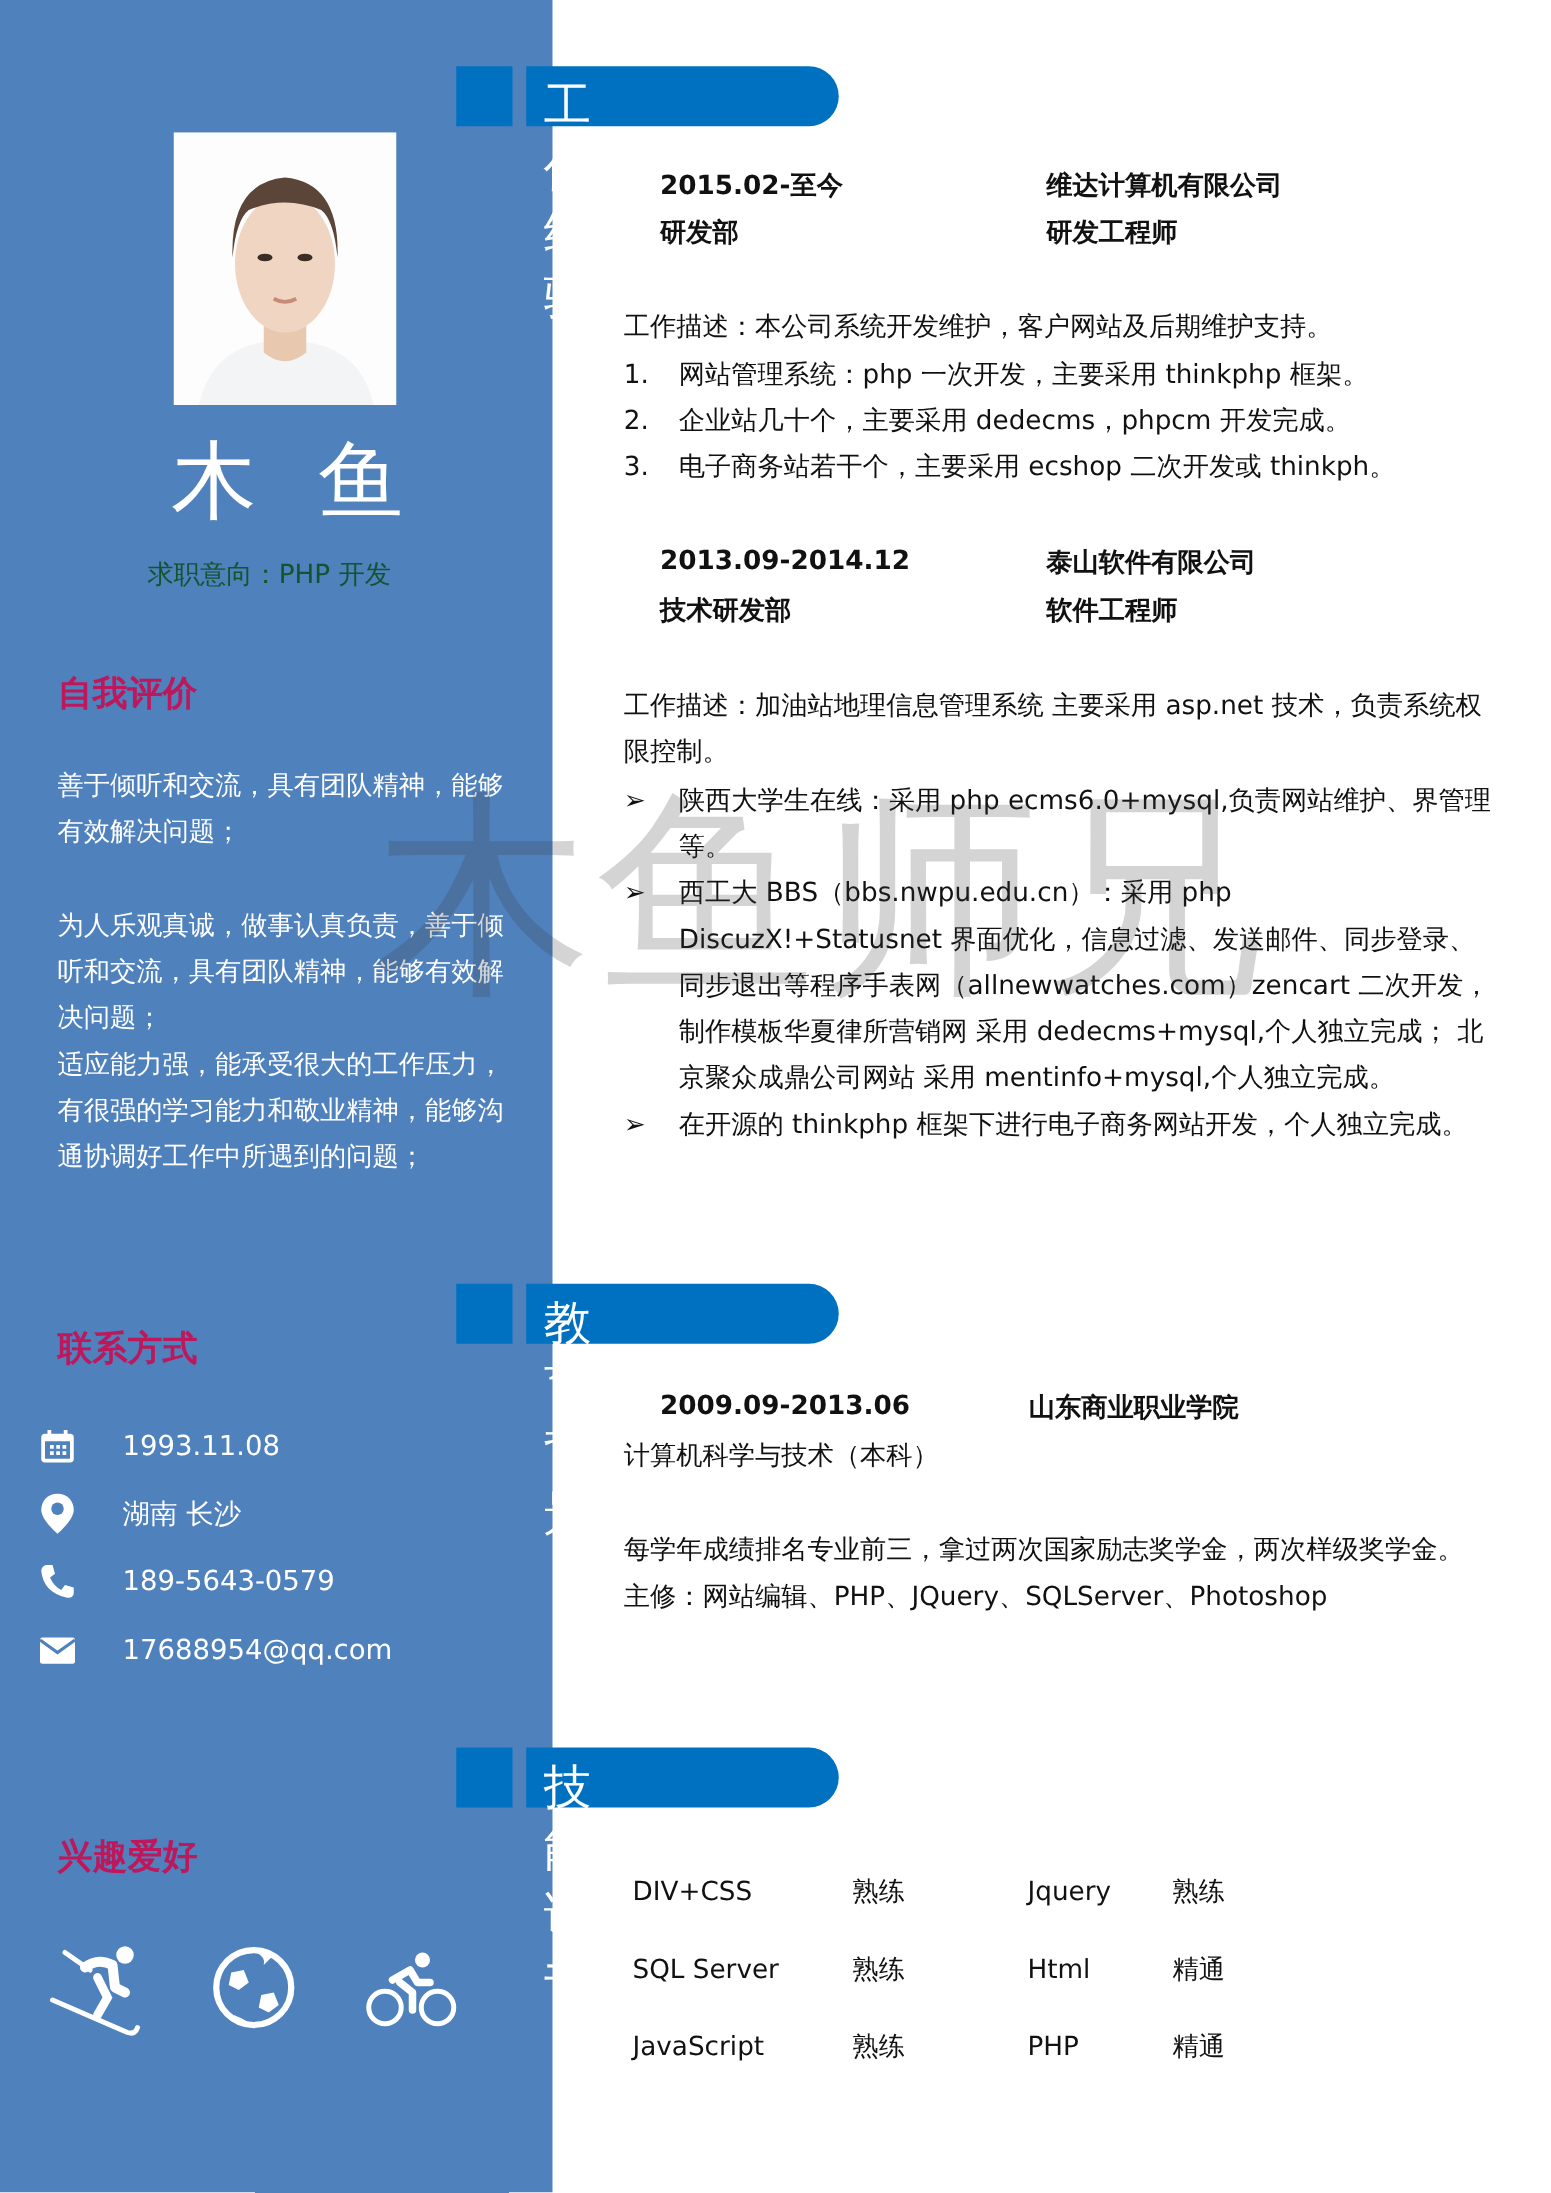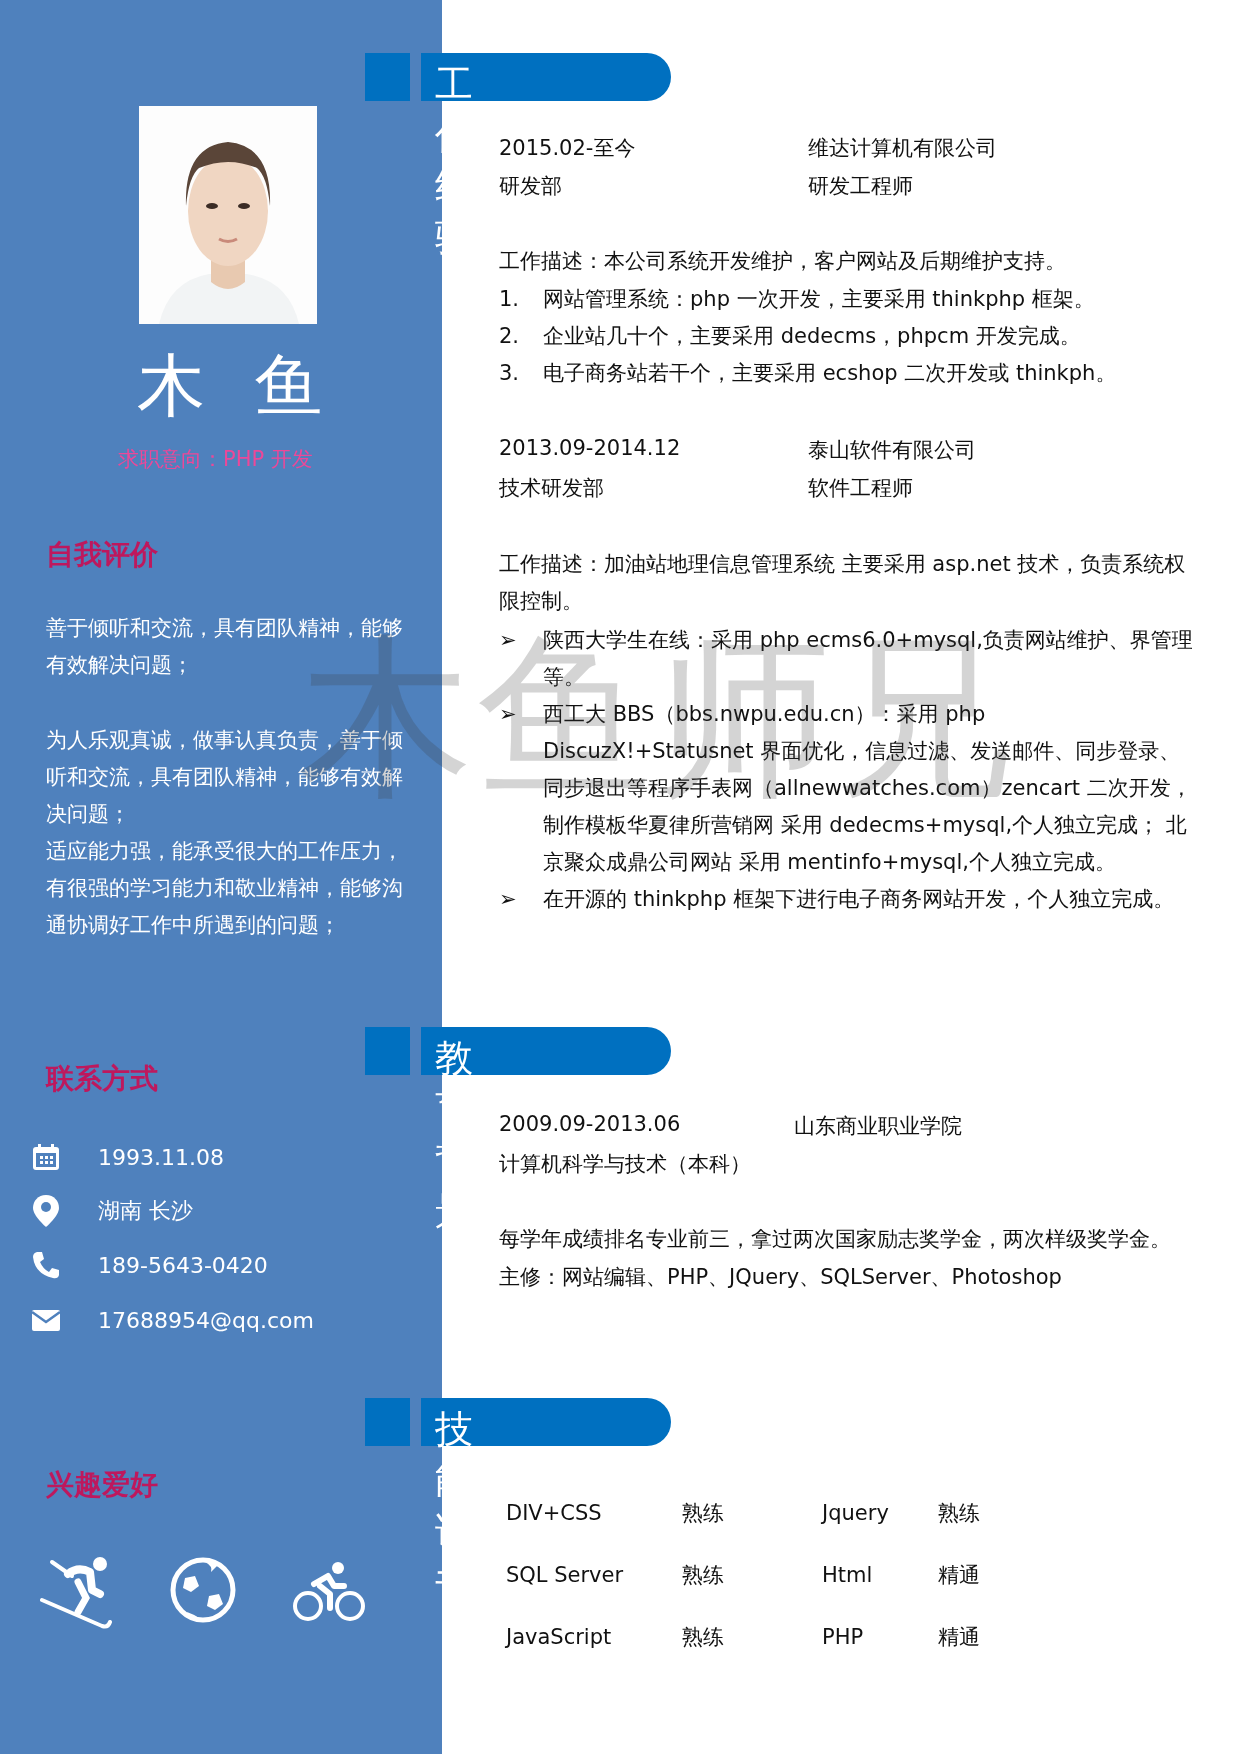--- a/index.html
+++ b/index.html
@@ -2,35 +2,35 @@
 <html><head>
 <meta charset="utf-8">
 <style>
   * { margin: 0; padding: 0; box-sizing: border-box; }
   html, body { width: 1241px; height: 1754px; background: #ffffff; overflow: hidden; }
   body { position: relative; font-family: "DejaVu Sans", "Liberation Sans", sans-serif; color: #111; }
   .sidebar { position: absolute; left: 0; top: 0; width: 442px; height: 1754px; background: #4f81bd; }
   .abs { position: absolute; }
   .photo { left: 139px; top: 106px; width: 178px; height: 218px; background: #ffffff; overflow: hidden; }
   .name { left: 137px; top: 352px; font-size: 68px; color: #fff; letter-spacing: 14px; font-weight: 400; line-height: 1; }
-  .intent { left: 118px; top: 445px; font-size: 21px; color: #ec4899; }
+  .intent { left: 118px; top: 445px; font-size: 21px; color: #14532d; }
   .side-h { font-size: 28px; font-weight: 700; color: #be185d; left: 46px; }
   .side-p { left: 46px; width: 360px; font-size: 21px; line-height: 37px; color: #fff; }
   .contact-row { left: 30px; height: 40px; display: flex; align-items: center; }
   .contact-row .ic { width: 32px; height: 32px; display: flex; align-items: center; justify-content: center; }
   .contact-row .tx { margin-left: 36px; font-size: 22px; color: #fff; }
   .hobby { top: 1550px; width: 80px; height: 80px; }
 
   .sec-badge { position: absolute; left: 365px; height: 48px; }
   .sec-badge .sq { position: absolute; left: 0; top: 0; width: 45px; height: 48px; background: #0070c0; }
   .sec-badge .bar { position: absolute; left: 56px; top: 0; width: 250px; height: 48px; background: #0070c0; border-radius: 0 24px 24px 0; }
   .sec-badge .lbl { position: absolute; left: 70px; top: 6px; font-size: 38px; color: #fff; }
 
   .main-text { font-size: 21px; line-height: 37px; color: #111; }
-  .bold { font-weight: 400; font-size: 21px; color: #111; }
+  .bold { font-weight: 700; font-size: 21px; color: #111; margin-left: 29px; }
   .list-row { display: flex; }
   .list-row .mk { width: 44px; flex: 0 0 44px; }
   .list-row .bd { flex: 1; }
   .skills { left: 494px; top: 1482px; width: 560px; }
   .skill-row { display: flex; height: 62px; align-items: center; font-size: 21px; color: #111; }
   .skill-row span:nth-child(1) { width: 176px; margin-left: 12px; }
   .skill-row span:nth-child(2) { width: 140px; }
   .skill-row span:nth-child(3) { width: 116px; }
   .skill-row span:nth-child(4) { width: 100px; }
 
@@ -89,21 +89,21 @@
       </svg>
   </span>
   <span class="tx">湖南  长沙</span>
 </div>
 <div class="abs contact-row" style="top:1245px;">
   <span class="ic">
     <svg width="30" height="30" viewBox="0 0 30 30">
         <path d="M6 2 L11 2 L13 9 L9 12 Q12 19 18 22 L21 18 L28 20 L28 25 Q27 29 22 28 Q4 24 2 7 Q2 3 6 2 Z" fill="#fff"></path>
       </svg>
   </span>
-  <span class="tx">189-5643-0420</span>
+  <span class="tx">189-5643-0579</span>
 </div>
 <div class="abs contact-row" style="top:1300px;">
   <span class="ic">
     <svg width="30" height="24" viewBox="0 0 30 24">
         <rect x="1" y="2" width="28" height="21" rx="2" fill="#fff"></rect>
         <path d="M1 4 L15 14 L29 4" stroke="#4f81bd" stroke-width="2.5" fill="none"></path>
       </svg>
   </span>
   <span class="tx">17688954@qq.com</span>
 </div>

